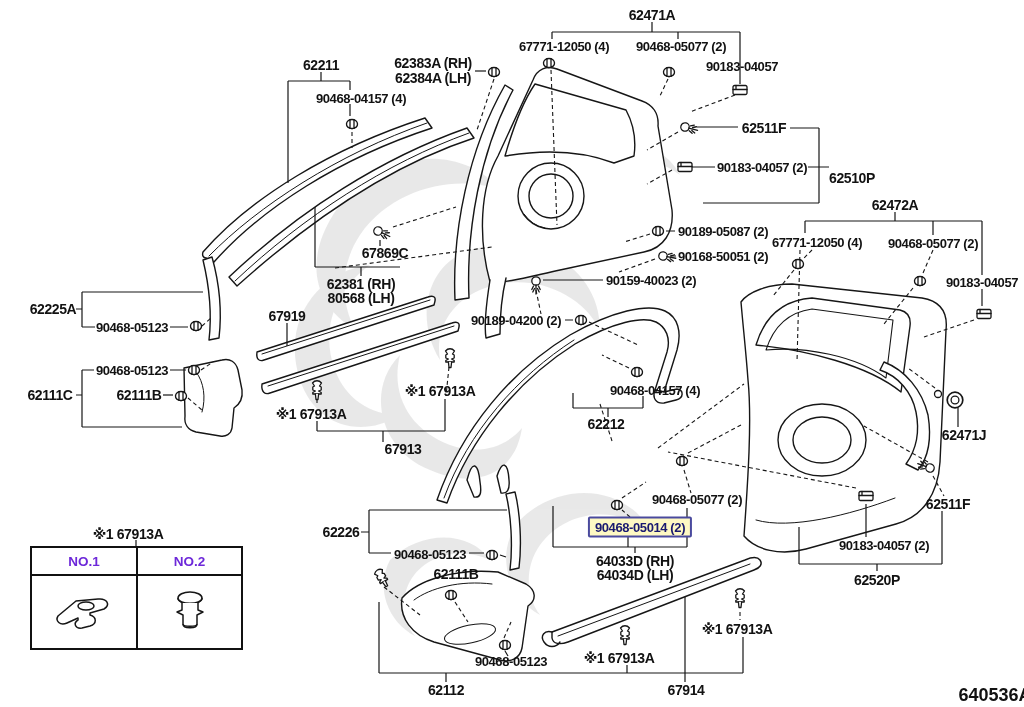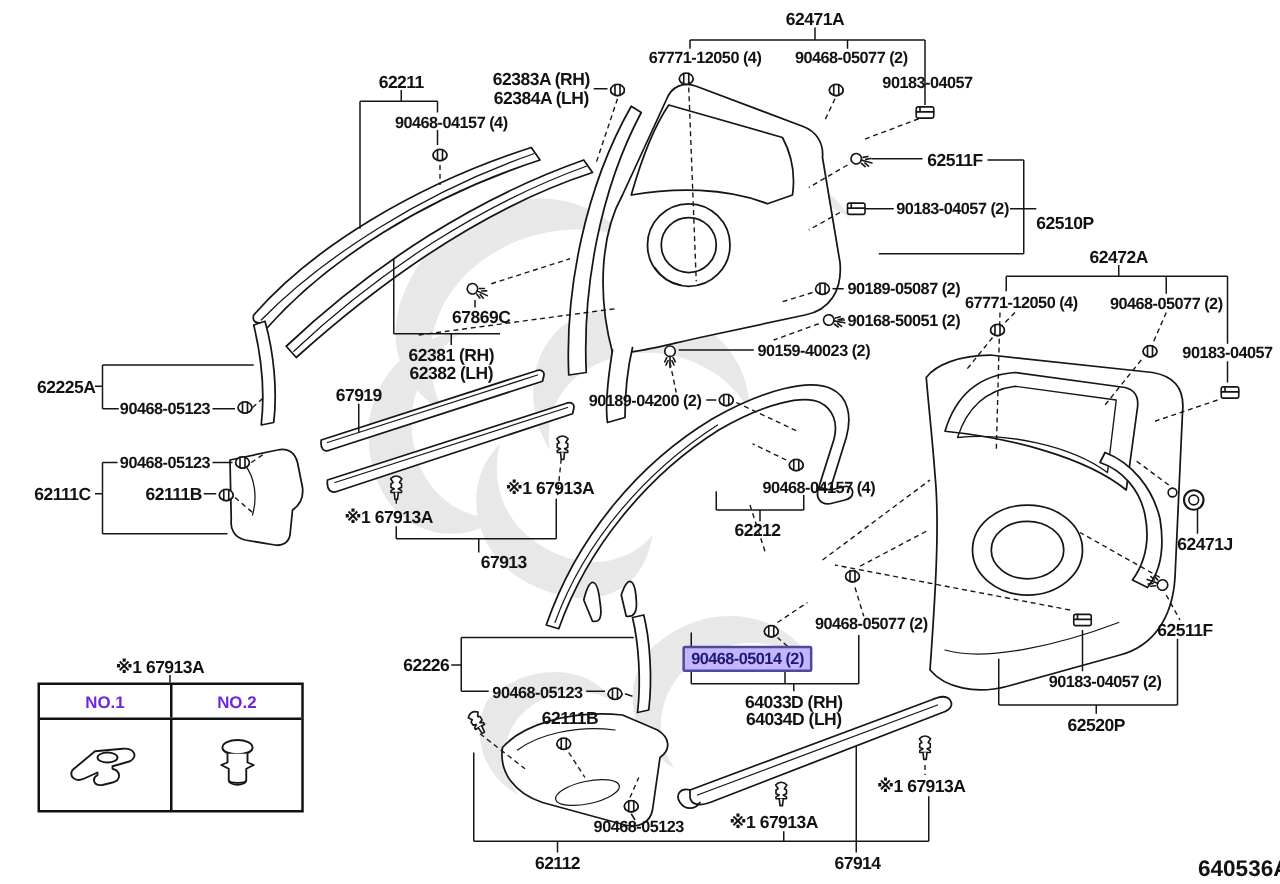--- a/index.html
+++ b/index.html
@@ -237,39 +237,39 @@
 <div class="lbl" style="left:762px;top:167px">90183-04057 (2)</div>
 <div class="lbl big" style="left:852px;top:178px">62510P</div>
 <div class="lbl big" style="left:895px;top:205px">62472A</div>
 <div class="lbl" style="left:817px;top:242px">67771-12050 (4)</div>
 <div class="lbl" style="left:933px;top:243px">90468-05077 (2)</div>
 <div class="lbl" style="left:982px;top:282px">90183-04057</div>
 <div class="lbl" style="left:723px;top:231px">90189-05087 (2)</div>
 <div class="lbl" style="left:723px;top:256px">90168-50051 (2)</div>
 <div class="lbl big" style="left:385px;top:253px">67869C</div>
 <div class="lbl big" style="left:361px;top:284px">62381 (RH)</div>
-<div class="lbl big" style="left:361px;top:298px">62382 (LH)</div>
+<div class="lbl big" style="left:361px;top:298px">80568 (LH)</div>
 <div class="lbl" style="left:651px;top:280px">90159-40023 (2)</div>
 <div class="lbl big" style="left:53px;top:309px">62225A</div>
 <div class="lbl" style="left:132px;top:327px">90468-05123</div>
 <div class="lbl big" style="left:287px;top:316px">67919</div>
 <div class="lbl" style="left:516px;top:320px">90189-04200 (2)</div>
 <div class="lbl" style="left:132px;top:370px">90468-05123</div>
 <div class="lbl big" style="left:50px;top:395px">62111C</div>
 <div class="lbl big" style="left:139px;top:395px">62111B</div>
 <div class="lbl big" style="left:311px;top:414px">※1 67913A</div>
 <div class="lbl big" style="left:440px;top:391px">※1 67913A</div>
 <div class="lbl" style="left:655px;top:390px">90468-04157 (4)</div>
 <div class="lbl big" style="left:606px;top:424px">62212</div>
 <div class="lbl big" style="left:964px;top:435px">62471J</div>
 <div class="lbl big" style="left:403px;top:449px">67913</div>
 <div class="lbl" style="left:697px;top:499px">90468-05077 (2)</div>
 <div class="lbl big" style="left:948px;top:504px">62511F</div>
 <div class="lbl big" style="left:341px;top:532px">62226</div>
-<div class="lbl hl" style="left: 598px; top: 527px; background: #c4b5fd; border-color: rgb(74, 74, 158); color: rgb(26, 26, 112);">90468-05014 (2)</div>
+<div class="lbl hl" style="left: 640px; top: 527px; background: #fef9c3; border-color: rgb(74, 74, 158); color: rgb(26, 26, 112);">90468-05014 (2)</div>
 <div class="lbl" style="left:430px;top:554px">90468-05123</div>
 <div class="lbl big" style="left:635px;top:561px">64033D (RH)</div>
 <div class="lbl big" style="left:635px;top:575px">64034D (LH)</div>
 <div class="lbl" style="left:884px;top:545px">90183-04057 (2)</div>
 <div class="lbl big" style="left:456px;top:574px">62111B</div>
 <div class="lbl big" style="left:877px;top:580px">62520P</div>
 <div class="lbl big" style="left:619px;top:658px">※1 67913A</div>
 <div class="lbl big" style="left:737px;top:629px">※1 67913A</div>
 <div class="lbl" style="left:511px;top:661px">90468-05123</div>
 <div class="lbl big" style="left:446px;top:690px">62112</div>

